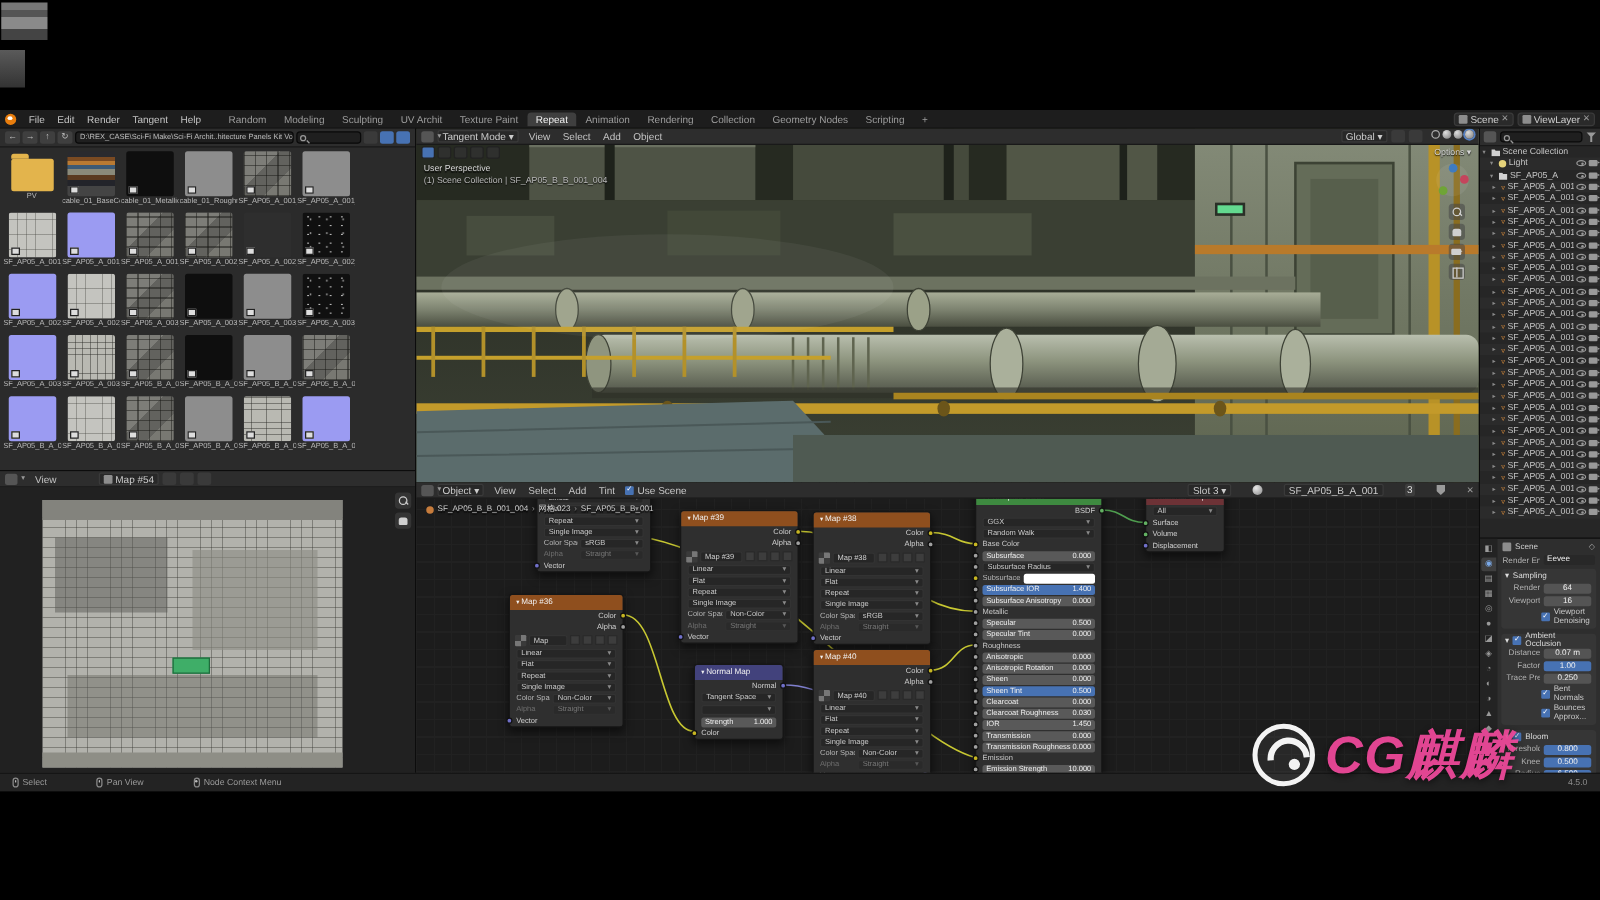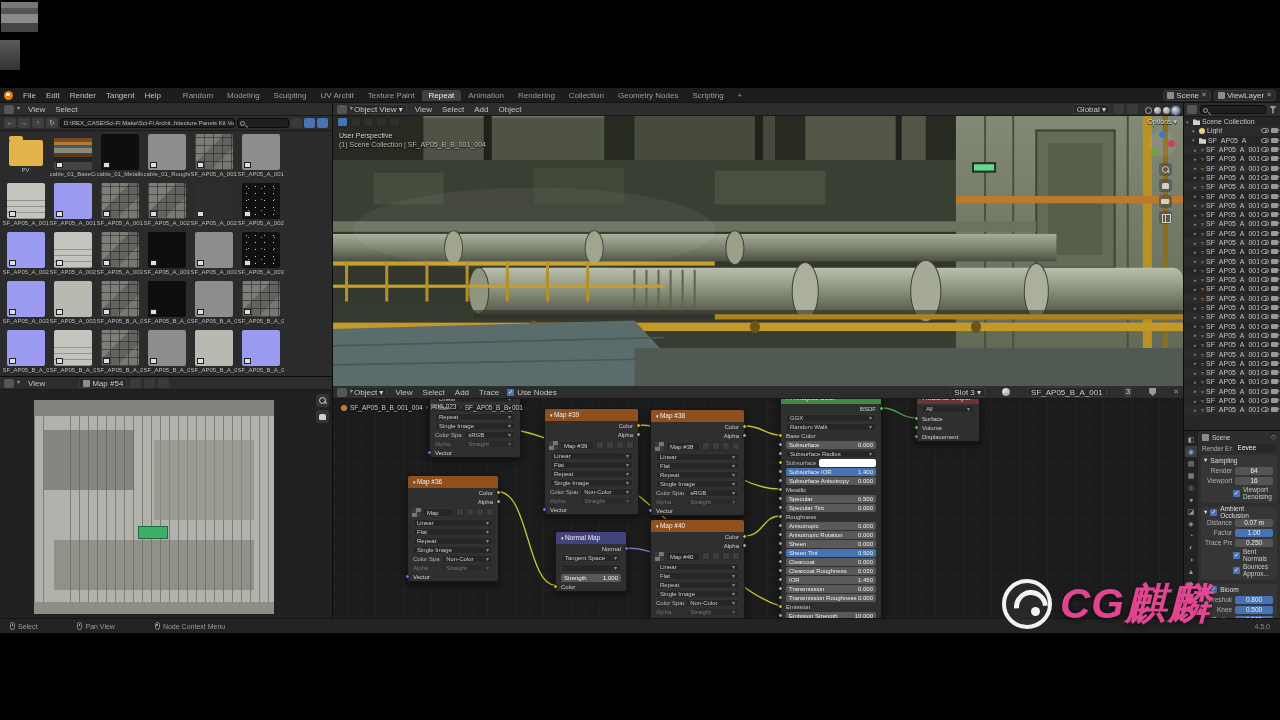--- a/index.html
+++ b/index.html
@@ -228,24 +228,20 @@
           <span class="xbt">✕</span>
         </span>
       </span>
     </div>
 
     <div class="main">
 
       <div class="col-left">
 
         <div class="fb">
-          <div class="ehdr">
-            <span class="eicon"></span>
-            <span id="fb-menus" style="margin-left:6px;"><span class="menu-item">View</span><span class="menu-item">Select</span></span>
-          </div>
           <div class="fb-path-row">
             <span class="navbt">←</span>
             <span class="navbt">→</span>
             <span class="navbt">↑</span>
             <span class="navbt">↻</span>
             <span class="pathfield">D:\REX_CASE\Sci-Fi Make\Sci-Fi Archit..hitecture Panels Kit Vol 85_v2.0_PBR\</span>
             <span class="searchfield">
                 <span class="i-search"></span>
               </span>
             <span class="viewbt"></span>
@@ -488,23 +484,23 @@
             <ellipse cx="200" cy="212" rx="5" ry="6" fill="#6b551a"></ellipse>
               <ellipse cx="420" cy="212" rx="5" ry="6" fill="#6b551a"></ellipse>
               <ellipse cx="640" cy="212" rx="5" ry="6" fill="#6b551a"></ellipse>
             <path d="M0,214 L300,206 L360,268 L0,268 Z" fill="#5b6c6c"></path>
             <path d="M0,230 L330,222 M0,248 L345,242" stroke="#4a5858" stroke-width="1.5" fill="none"></path>
             <rect x="300" y="232" width="546" height="36" fill="#4f5a52"></rect>
             <ellipse cx="200" cy="120" rx="180" ry="40" fill="#ffffff" opacity=".05"></ellipse>
           </svg>
           <div class="ehdr">
             <span class="eicon"></span>
-            <span class="dfield"><span>Object View</span> ▾</span>
+            <span class="dfield"><span>Tangent Mode</span> ▾</span>
             <span id="vp-menus"><span class="menu-item">View</span><span class="menu-item">Select</span><span class="menu-item">Add</span><span class="menu-item">Object</span></span>
-            <span style="margin-left:auto;display:flex;align-items:flex-end;gap:3px;">
+            <span style="margin-left:auto;display:flex;align-items:flex-start;gap:3px;">
               <span class="dfield"><span>Global</span> ▾</span>
               <span class="viewbt"></span>
               <span class="viewbt"></span>
               <span class="shadeballs">
                 <span class="sball wire"></span>
                 <span class="sball"></span>
                 <span class="sball"></span>
                 <span class="sball active"></span>
               </span>
             </span>
@@ -531,23 +527,23 @@
             <span class="vicon hand"></span>
             <span class="vicon cam"></span>
             <span class="vicon grid"></span>
           </div>
         </div>
 
         <div class="ne">
           <div class="ehdr">
             <span class="eicon"></span>
             <span class="dfield"><span>Object</span> ▾</span>
-            <span id="ne-menus"><span class="menu-item">View</span><span class="menu-item">Select</span><span class="menu-item">Add</span><span class="menu-item">Trace</span></span>
+            <span id="ne-menus"><span class="menu-item">View</span><span class="menu-item">Select</span><span class="menu-item">Add</span><span class="menu-item">Tint</span></span>
             <span class="checkbox">✓</span>
-            <span>Use Nodes</span>
+            <span>Use Scene</span>
             <span class="ne-right">
               <span class="dfield"><span>Slot 3</span> ▾</span>
               <span class="sphere-ic"></span>
               <span class="dfield">SF_AP05_B_A_001</span>
               <span class="countbt">3</span>
               <span class="shield"></span>
               <span class="xbt">✕</span>
             </span>
           </div>
 

